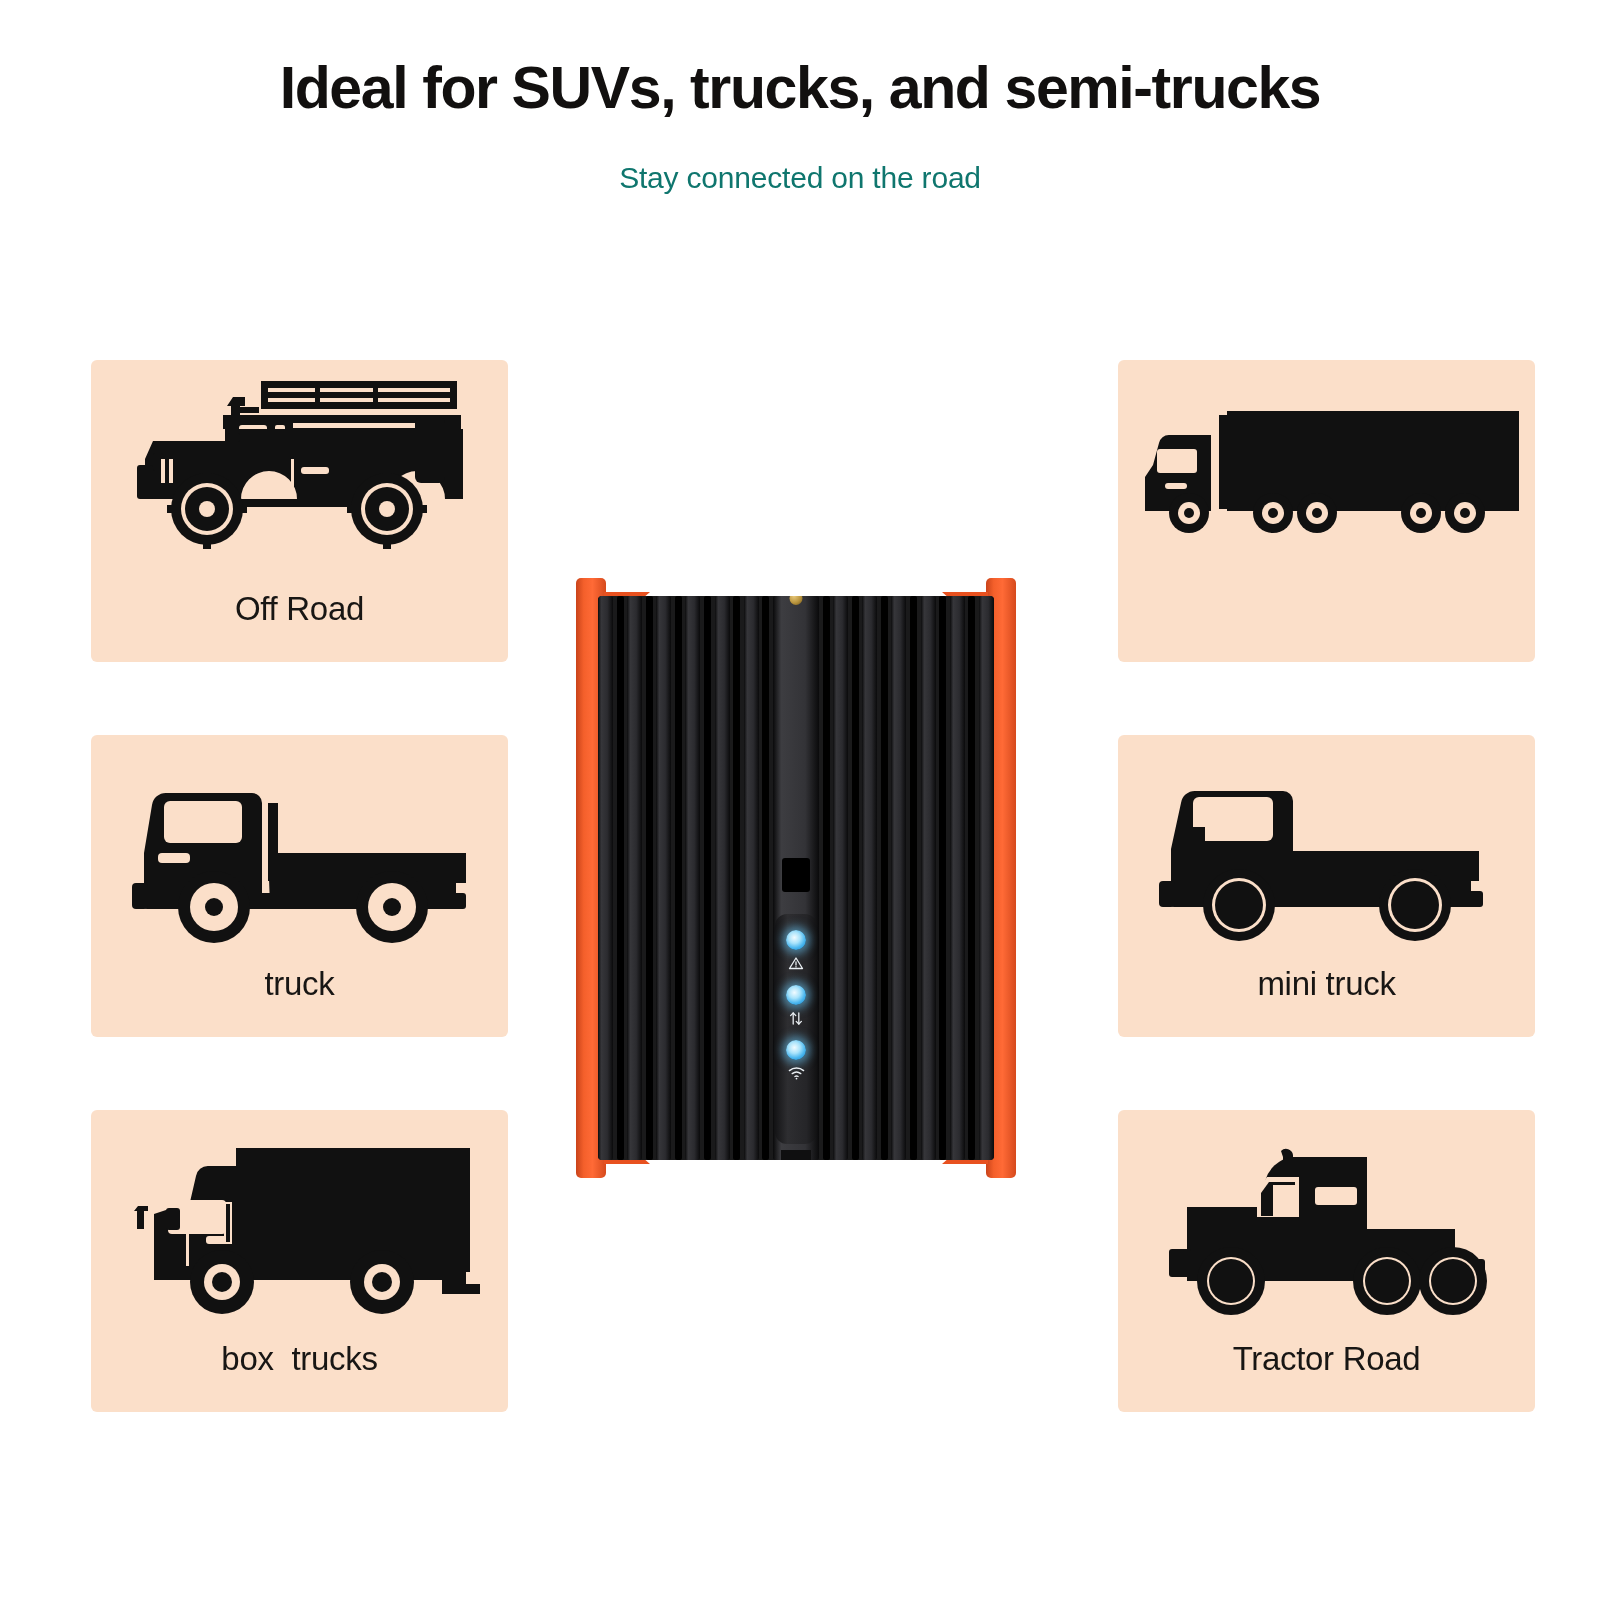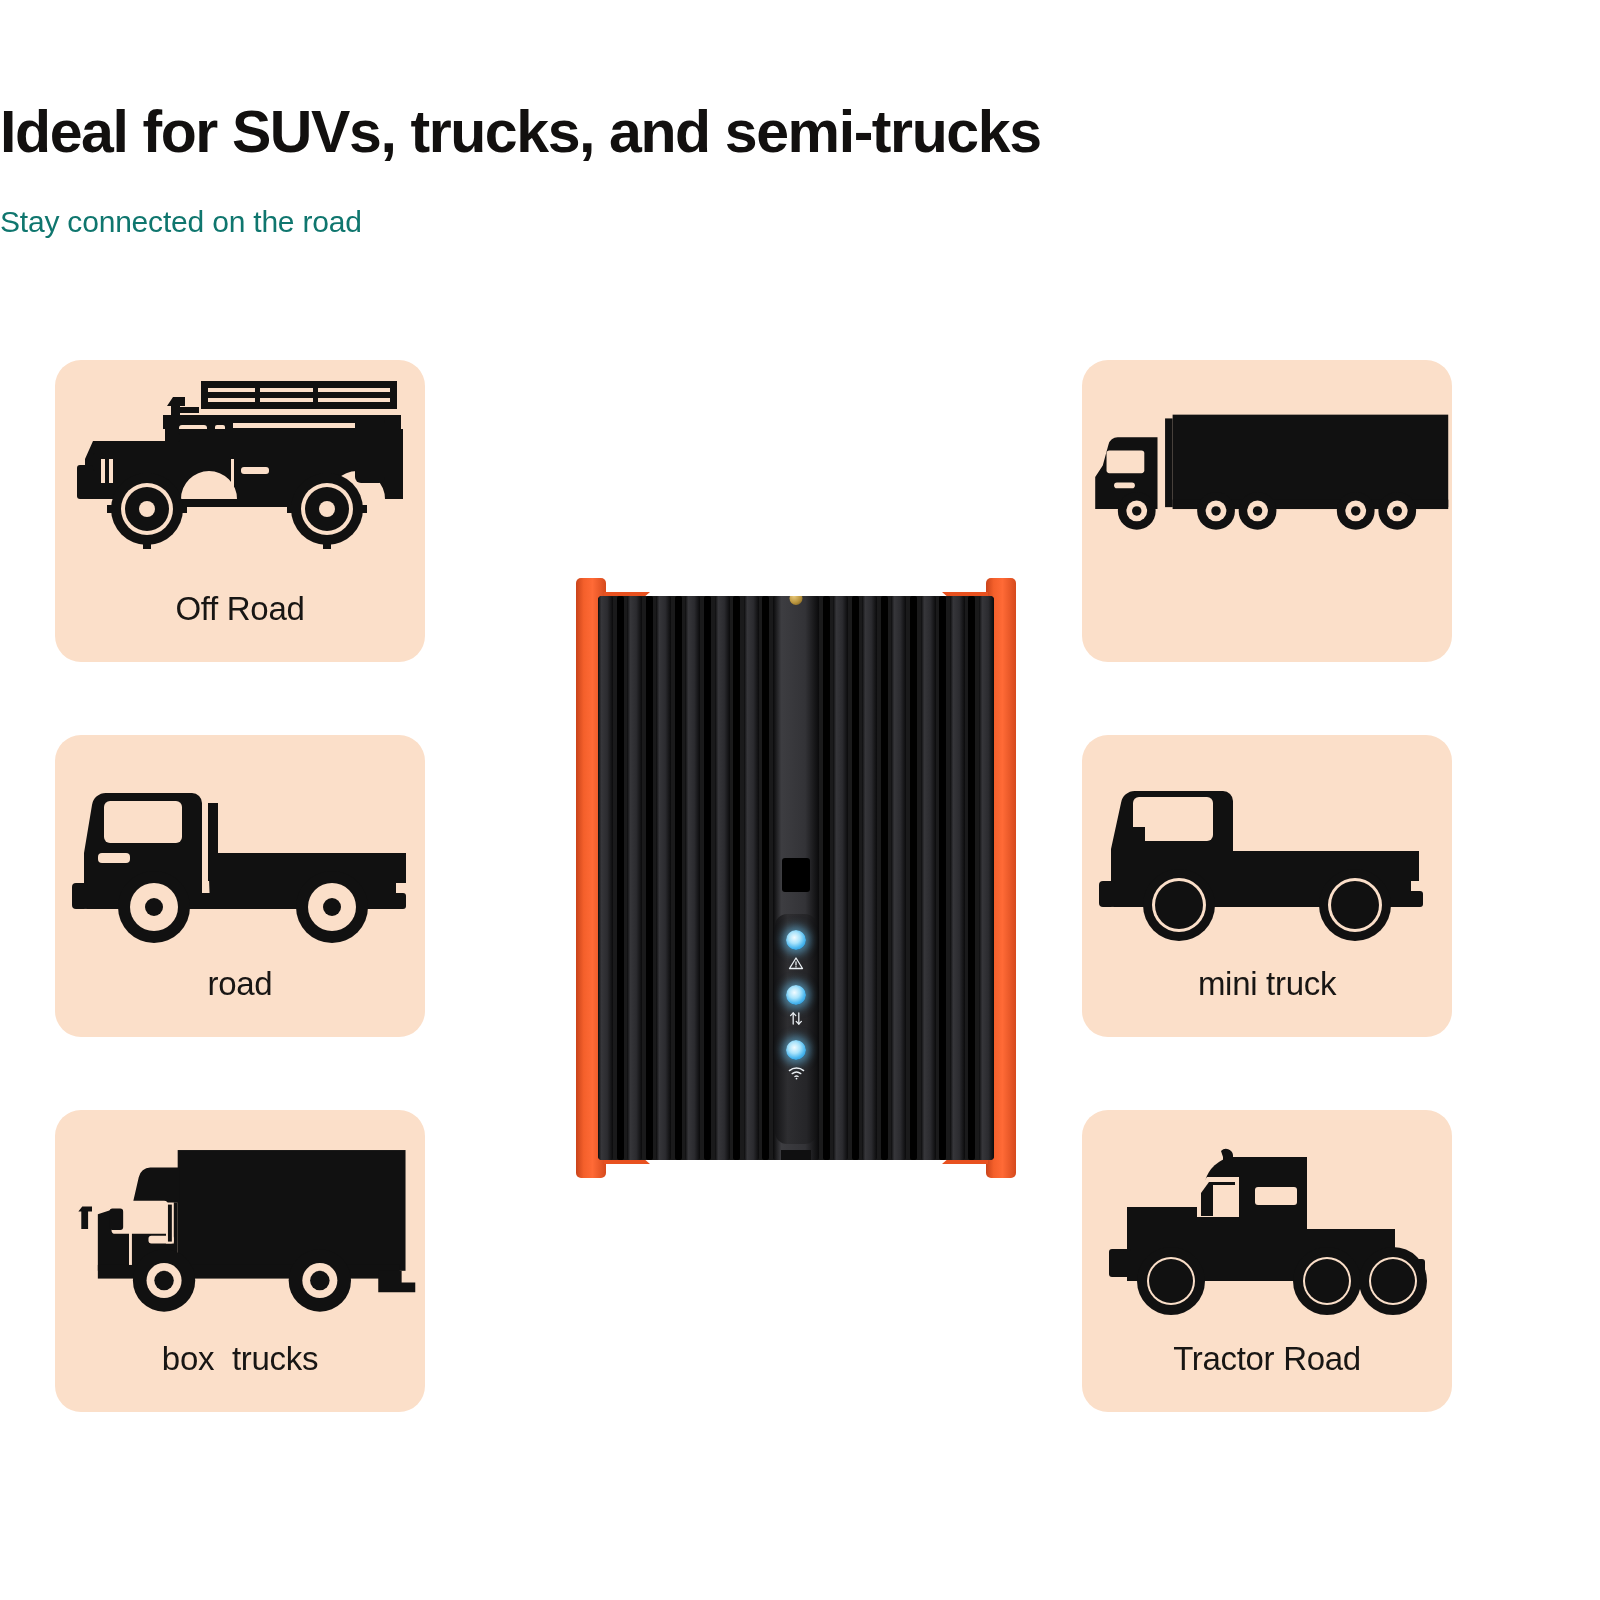--- a/index.html
+++ b/index.html
@@ -14,47 +14,49 @@
     color: #111111;
     overflow: hidden;
     position: relative;
   }
 
   
   .header {
     position: absolute;
     top: 0; left: 0;
     width: 1600px;
-    padding-top: 100px;
+    text-align: center;
+    padding-top: 56px;
   }
   .page-title {
     font-size: 59px;
     font-weight: 700;
     letter-spacing: -1.4px;
     color: #12100f;
     margin: 0;
     line-height: 1.1;
   }
   .page-subtitle {
     font-size: 30px;
     font-weight: 400;
     color: #0f766e;
     margin: 40px 0 0 0;
     letter-spacing: -0.2px;
   }
 
   
   .card {
     position: absolute;
-    width: 370px;
+    width: 417px;
     height: 302px;
-    border-radius: 26px;
+    border-radius: 6px;
     background: var(--cardbg, #FBDFC9);
     box-sizing: border-box;
     overflow: hidden;
+    margin-left: 36px;
   }
   .card-art {
     position: absolute;
     left: 0;
     right: 0;
     top: 14px;
     height: 196px;
     display: flex;
     align-items: center;
     justify-content: center;
@@ -320,21 +322,21 @@
       <rect x="12" y="116" width="16" height="26" rx="4"></rect>
 
       <circle cx="94" cy="140" r="36"></circle>
       <circle cx="94" cy="140" r="24" fill="#FBDFC9"></circle>
       <circle cx="94" cy="140" r="9"></circle>
       <circle cx="272" cy="140" r="36"></circle>
       <circle cx="272" cy="140" r="24" fill="#FBDFC9"></circle>
       <circle cx="272" cy="140" r="9"></circle>
     </svg>
   </div>
-  <div class="card-label">road</div>
+  <div class="card-label">truck</div>
 </div>
 
 <div class="card l3" style="--cardbg: #FBDFC9;">
   <div class="card-art">
     <svg width="380" height="180" viewBox="0 0 380 180" fill="#111111" aria-hidden="true">
 
       <rect x="126" y="12" width="234" height="124"></rect>
 
       <path d="M80 66 l6 -26 a12 12 0 0 1 12 -10 l30 0 l0 36 z"></path>
 

